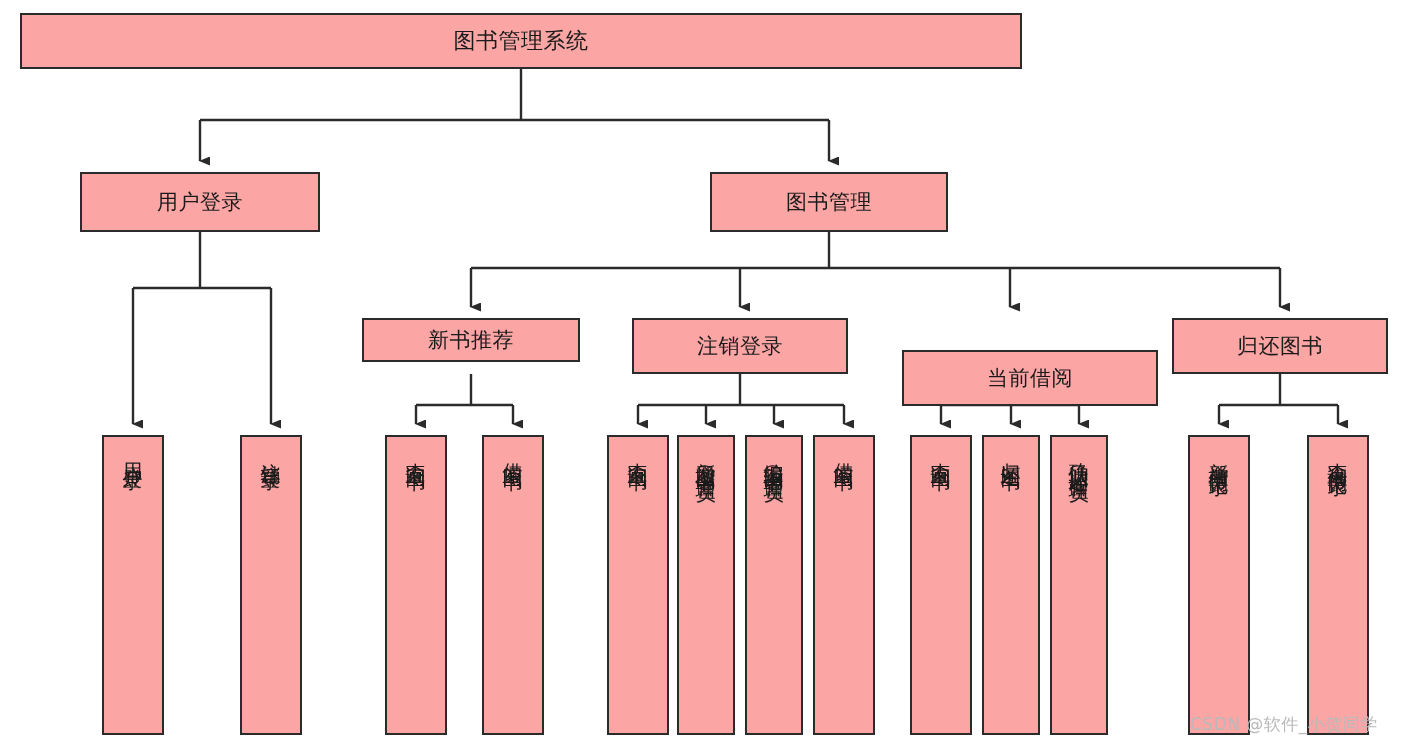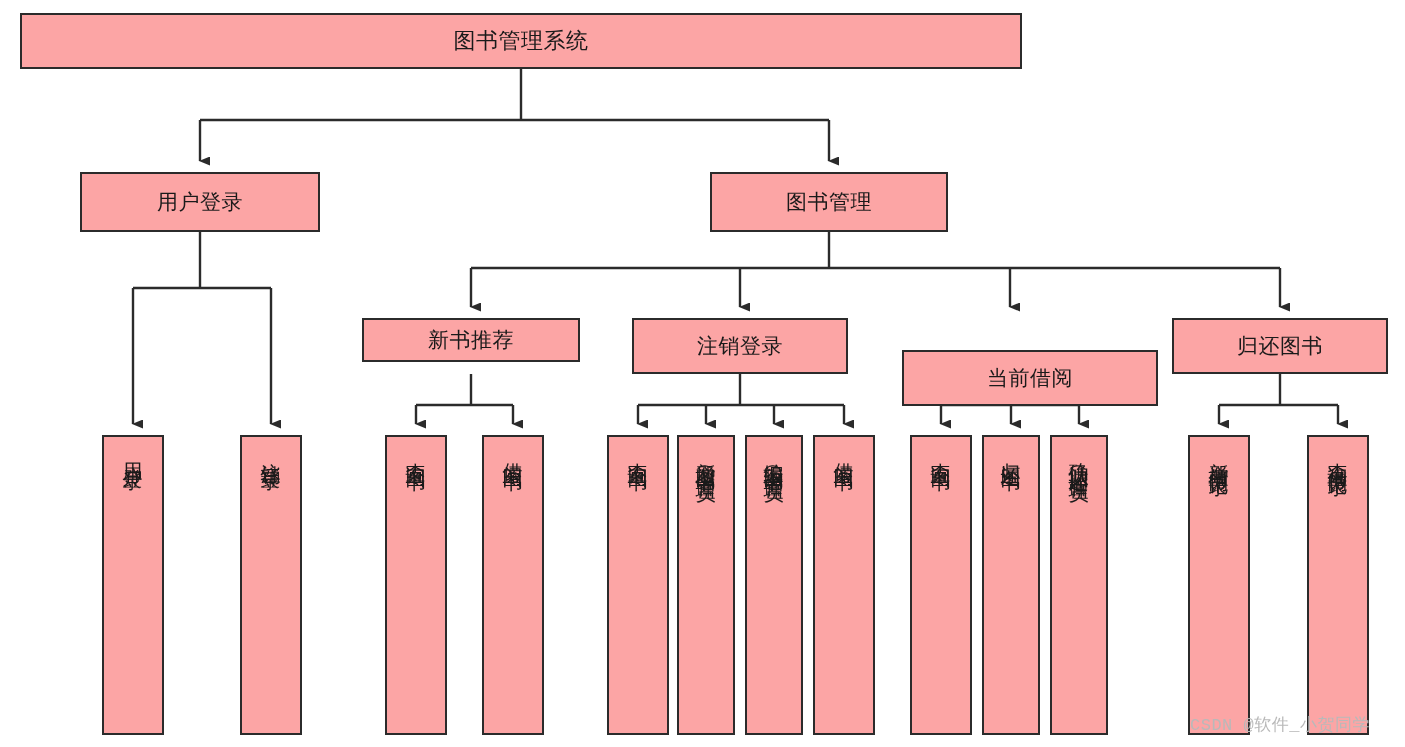--- a/index.html
+++ b/index.html
@@ -65,21 +65,20 @@
     line-height: 1;
   }
   .watermark {
     position: absolute;
     font-size: 17px;
     color: #b9b9b9;
     letter-spacing: 0.5px;
     white-space: nowrap;
     z-index: 5;
     user-select: none;
-    font-family: Liberation Mono, monospace;
   }
 </style>
 </head>
 <body>
 
 <div id="canvas">
 
   <svg id="edges" viewBox="0 0 1405 747" xmlns="http://www.w3.org/2000/svg">
     <defs>
       <marker id="arrowhead" markerWidth="9" markerHeight="11" refX="4.5" refY="10" orient="auto" markerUnits="userSpaceOnUse">

